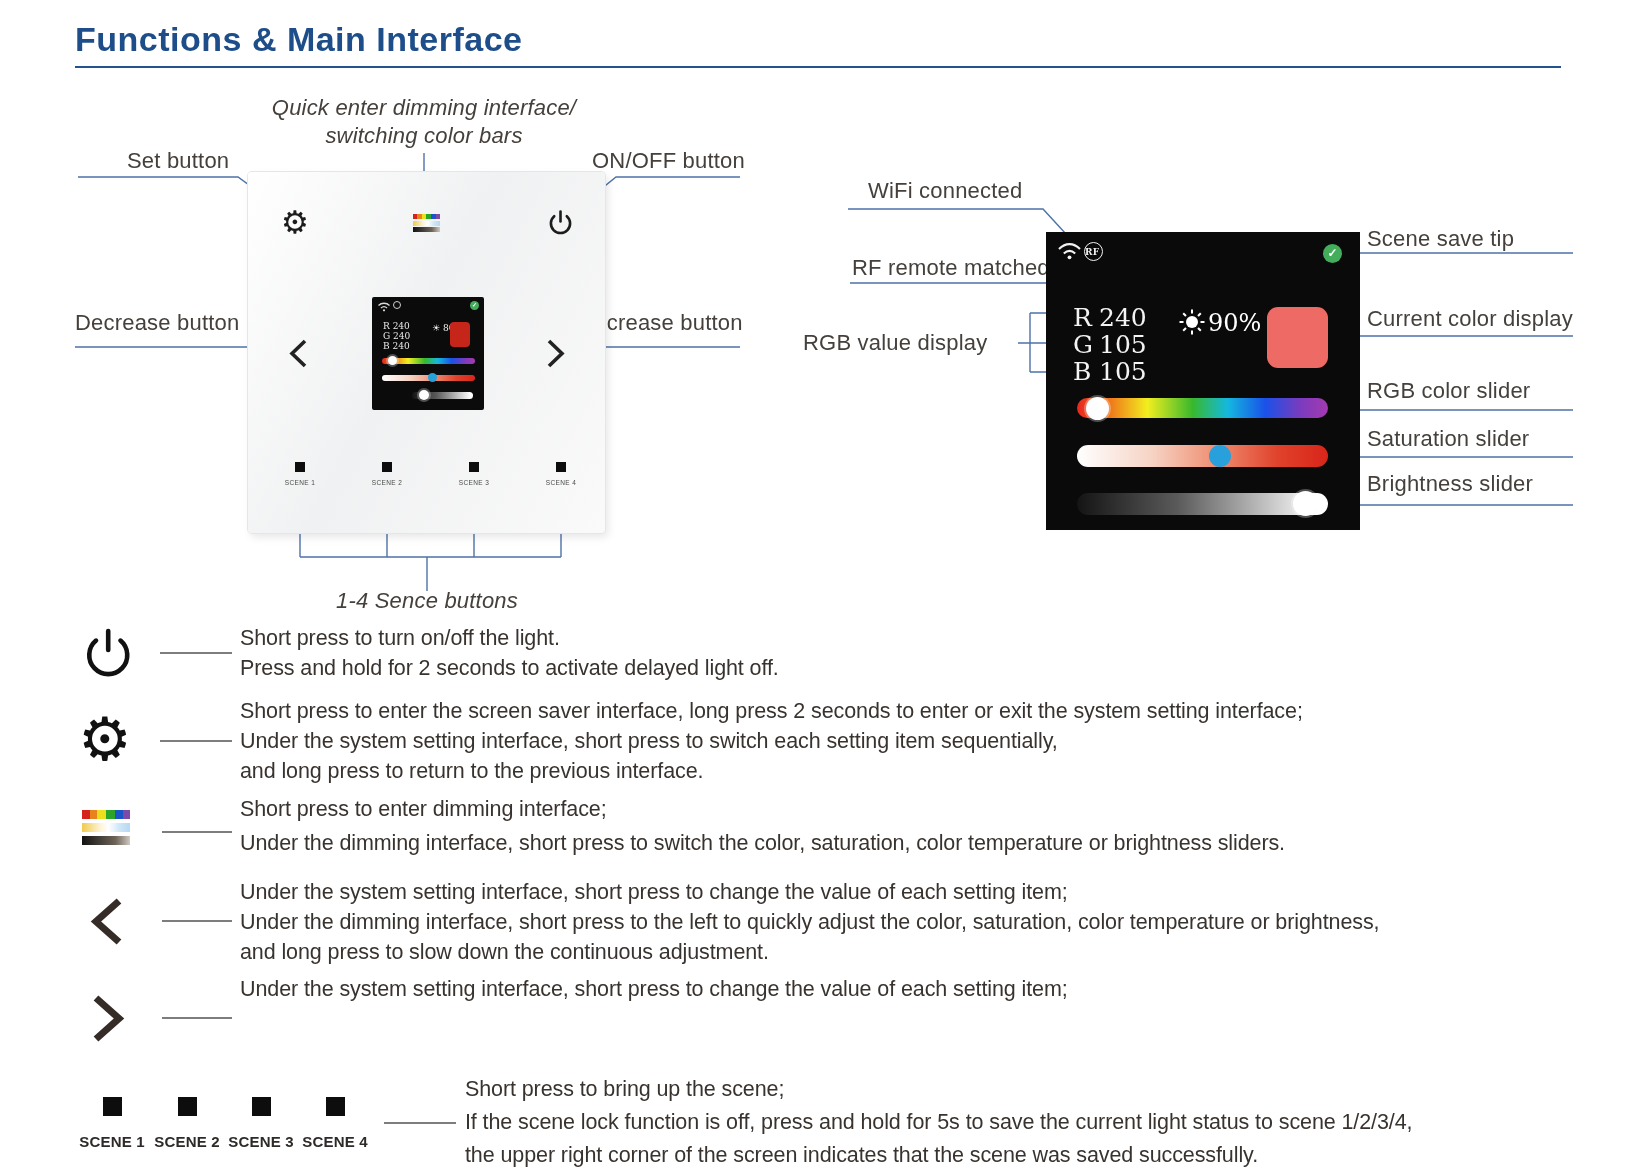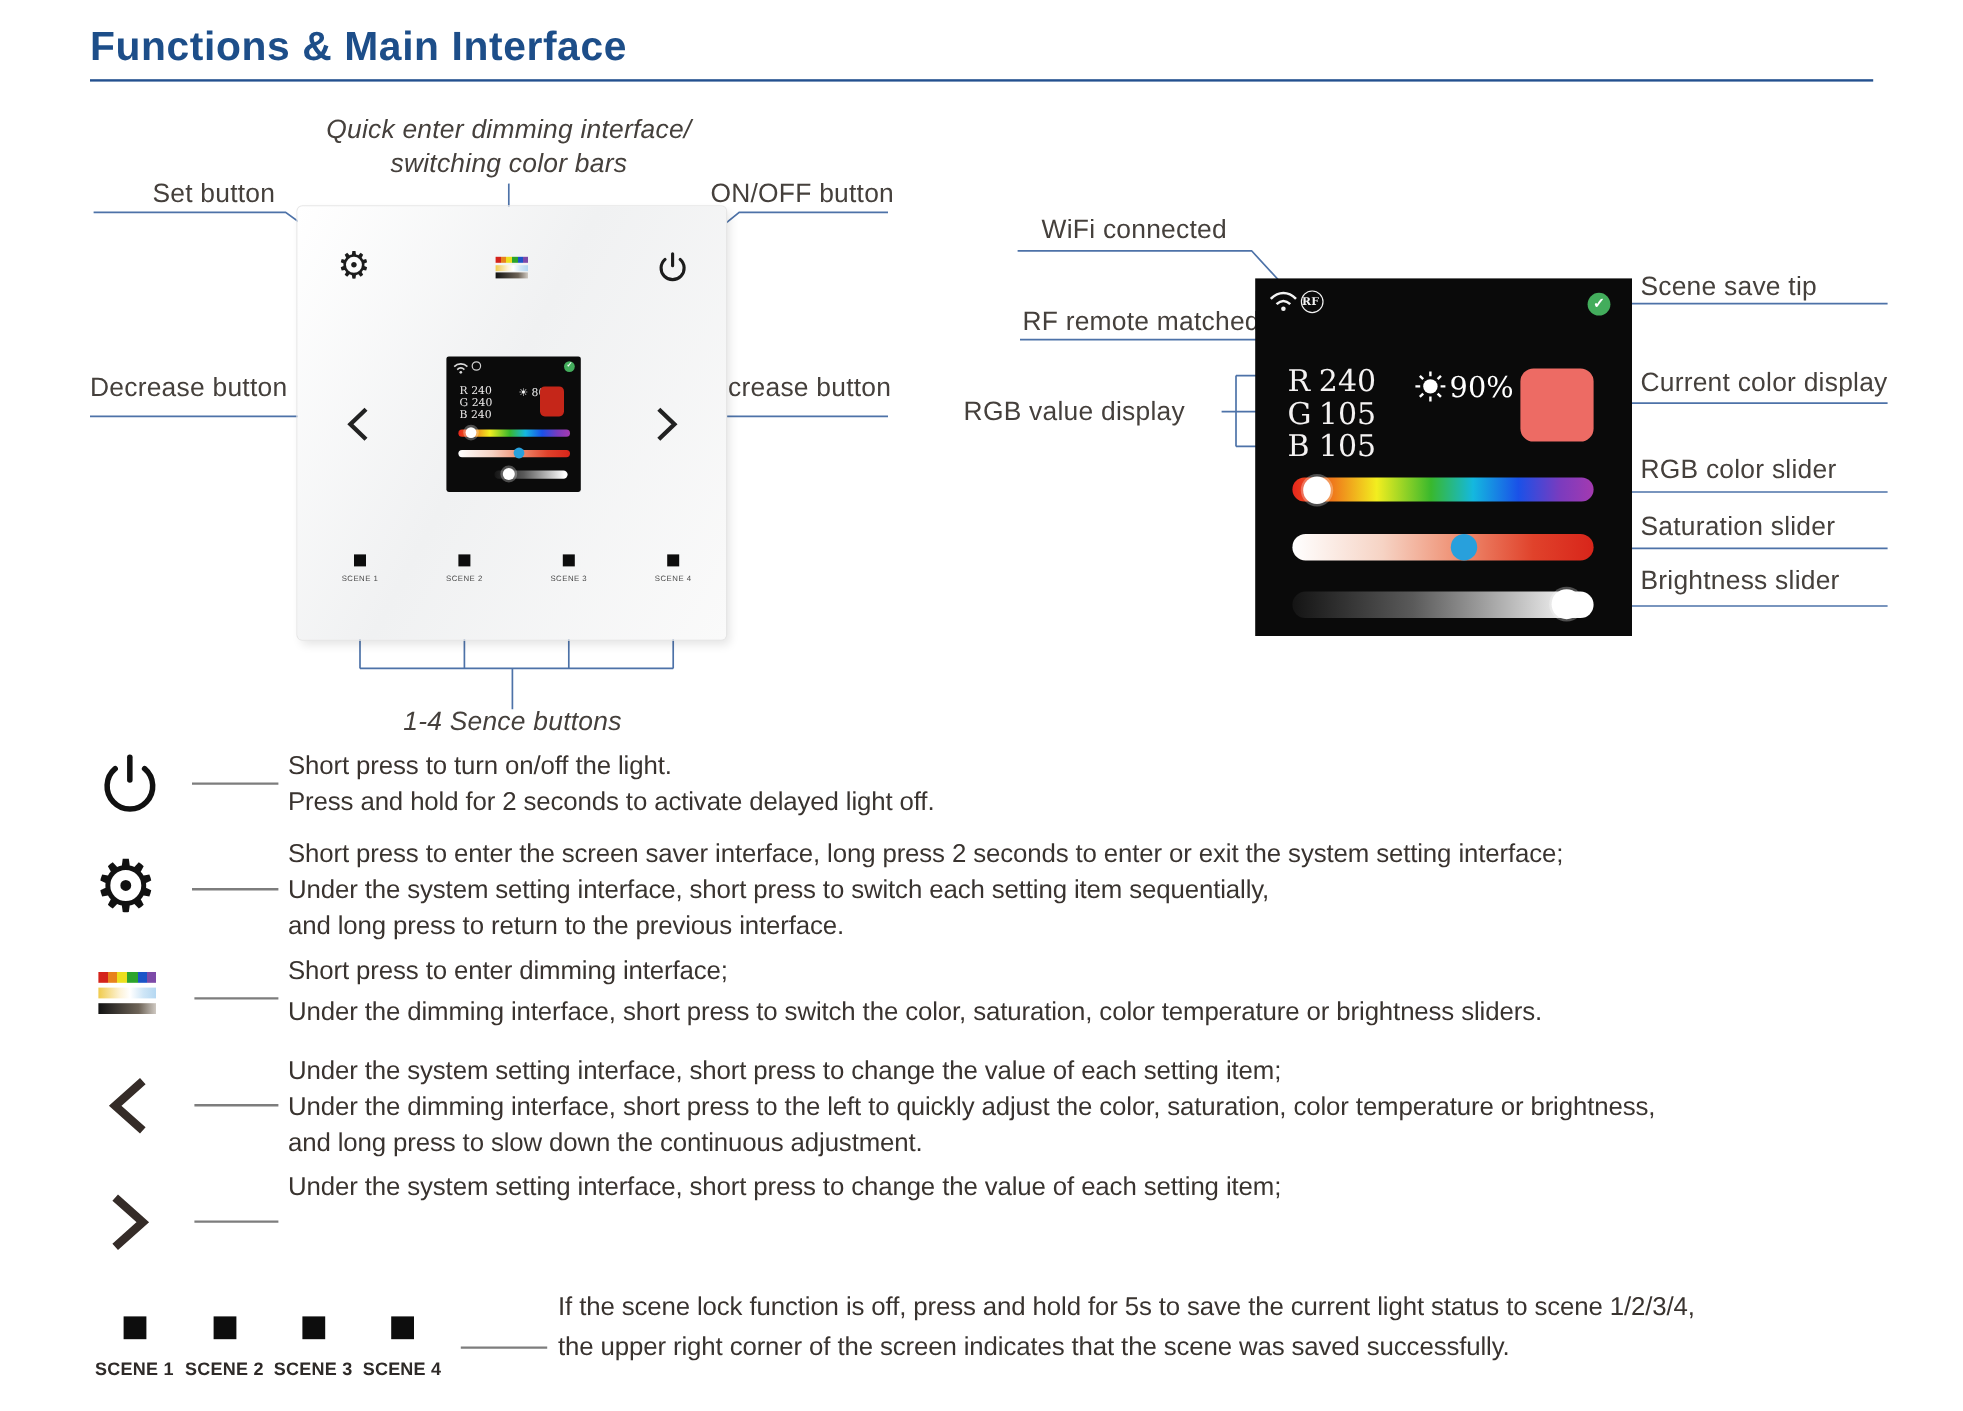--- a/index.html
+++ b/index.html
@@ -248,17 +248,18 @@
 
   <div class="abs legend-sq" style="left:103px;top:1097px;"></div>
   <div class="abs legend-sq" style="left:178px;top:1097px;"></div>
   <div class="abs legend-sq" style="left:252px;top:1097px;"></div>
   <div class="abs legend-sq" style="left:326px;top:1097px;"></div>
   <div class="abs legend-lbl" style="left:76px;top:1133px;">SCENE 1</div>
   <div class="abs legend-lbl" style="left:151px;top:1133px;">SCENE 2</div>
   <div class="abs legend-lbl" style="left:225px;top:1133px;">SCENE 3</div>
   <div class="abs legend-lbl" style="left:299px;top:1133px;">SCENE 4</div>
   <div class="abs desc lh33" style="left:465px;top:1073px;">
+    <div>Short press to bring up the scene;</div>
     <div>If the scene lock function is off, press and hold for 5s to save the current light status to scene 1/2/3/4,</div>
     <div>the upper right corner of the screen indicates that the scene was saved successfully.</div>
   </div>
 
 </div>
 
 </body></html>

